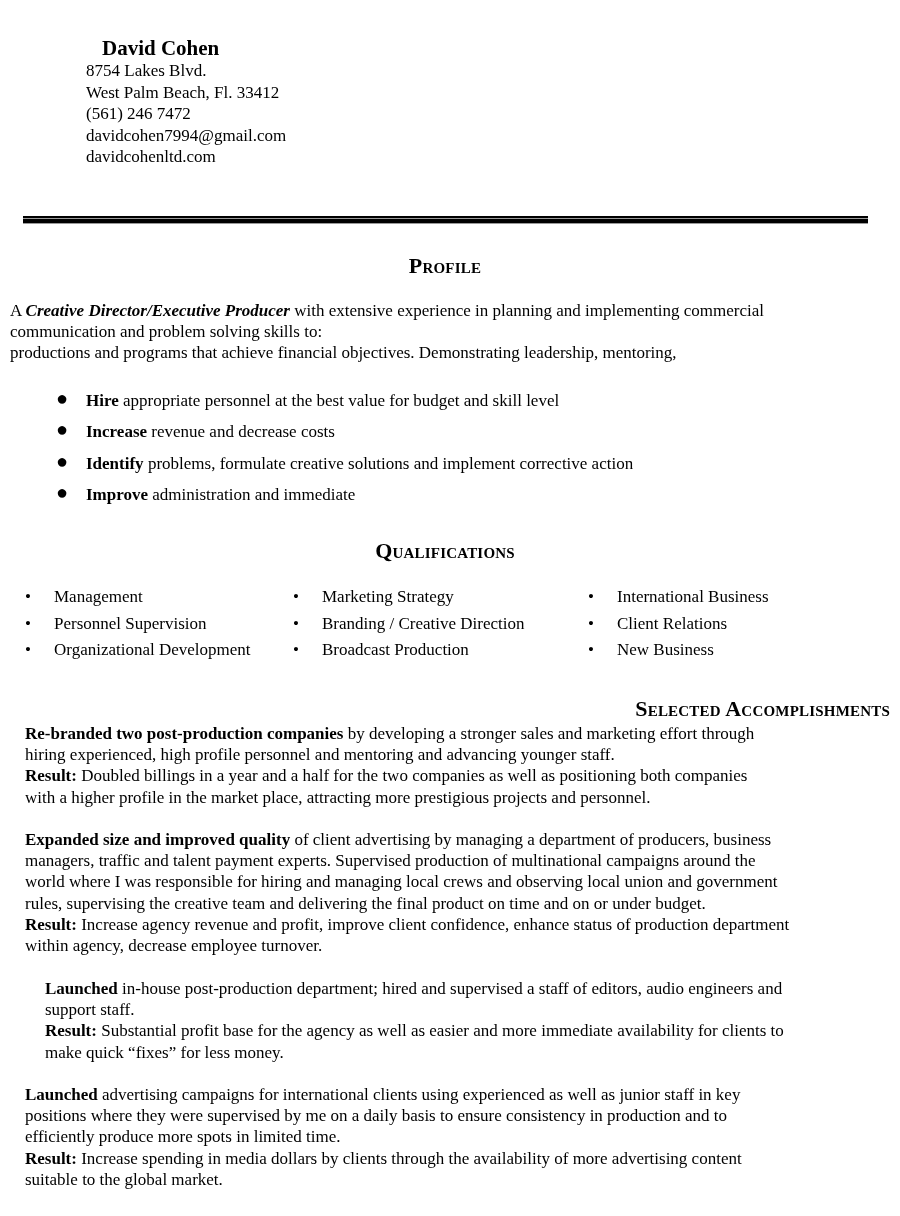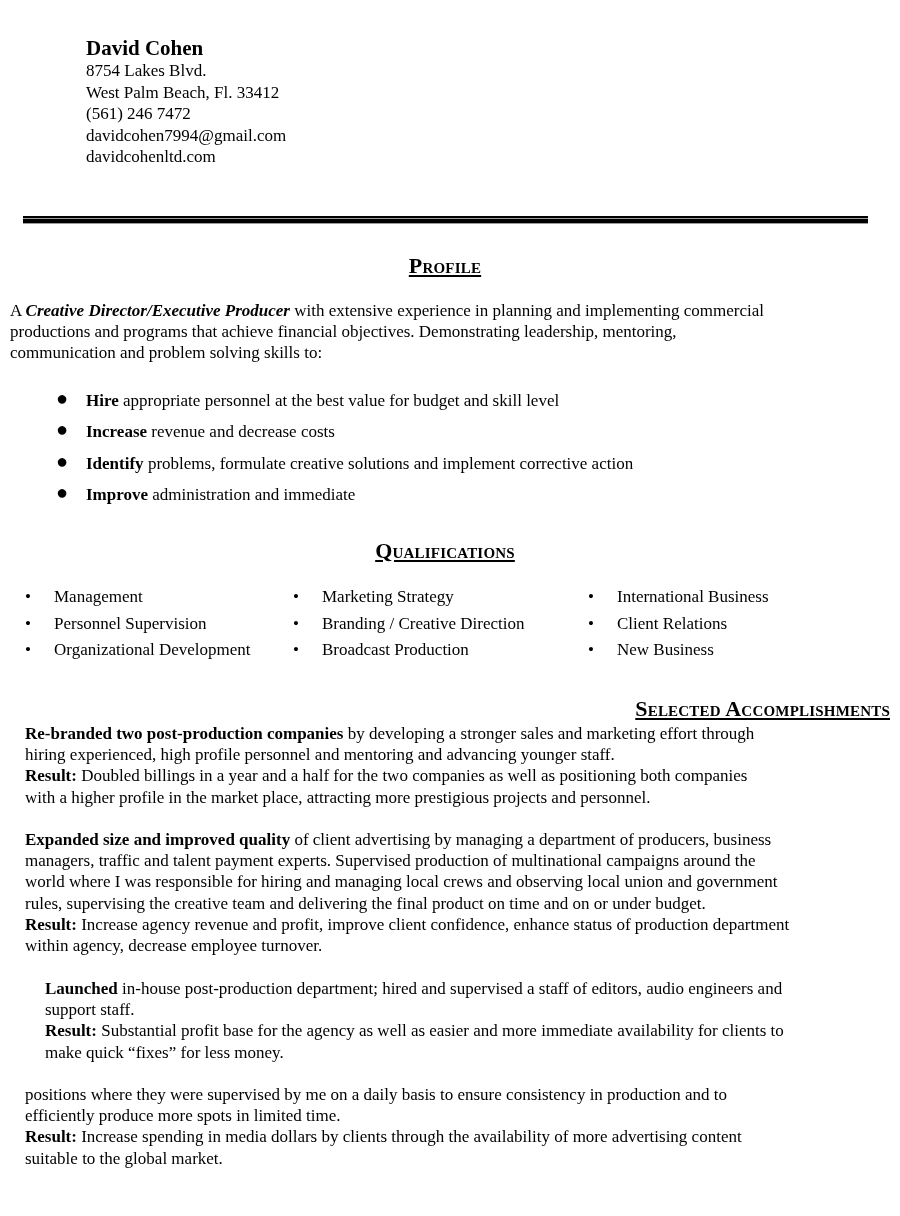--- a/index.html
+++ b/index.html
@@ -2,30 +2,30 @@
 <html><head>
   <meta charset="utf-8">
   <style>
     html, body { margin: 0; padding: 0; background: #ffffff; }
     body {
       width: 900px; height: 1216px; position: relative; overflow: hidden;
       font-family: "Liberation Serif", "DejaVu Serif", serif;
       color: #000; font-size: 17px;
     }
     .contact { position: absolute; left: 86px; top: 36px; line-height: 21.5px; }
-    .contact .name { font-weight: bold; font-size: 21px; line-height: 24px; }
+    .contact .name { font-weight: bold; font-size: 21px; line-height: 24px; margin-left: 16px; }
     .divider { position: absolute; left: 23px; width: 845px; top: 216px; height: 8px; }
     .divider .thin { height: 2px; background: #000; }
     .divider .gap { height: 1px; background: #9a9a9a; }
     .divider .thick { height: 4px; background: #000; }
     .divider .edge { height: 1px; background: #9a9a9a; }
 
     .heading {
       position: absolute; left: 0; width: 890px; text-align: center;
-      font-weight: bold; font-variant: small-caps; font-size: 22px; letter-spacing: 0.2px; text-decoration: underline;
+      font-weight: bold; font-variant: small-caps; font-size: 22px; letter-spacing: 0.2px;
     }
     .para { position: absolute; left: 10px; width: 850px; line-height: 21px; }
     .bullets { position: absolute; left: 56px; top: 389px; }
     .bullets .item { height: 31.3px; line-height: 24px; position: relative; padding-left: 30px; }
     .bullets .dot { position: absolute; left: 0; top: -3px; font-size: 20px; }
     .quals { position: absolute; top: 586px; left: 25px; }
     .qcol { position: absolute; top: 0; width: 300px; }
     .qitem { height: 26.5px; line-height: 22px; position: relative; padding-left: 29px; white-space: nowrap; }
     .qitem .dot { position: absolute; left: 0; top: 0; }
     .acc { position: absolute; left: 25px; width: 850px; line-height: 21.2px; }
@@ -47,22 +47,22 @@
   <div class="thin"></div>
   <div class="gap"></div>
   <div class="thick"></div>
   <div class="edge"></div>
 </div>
 
 <div class="heading" style="top:253px;">Profile</div>
 
 <div class="para" style="top:300px;">
   <div><span>A </span><b><i>Creative Director/Executive Producer</i></b><span> with extensive experience in planning and implementing commercial</span></div>
+  <div>communication and problem solving skills to:</div>
   <div>productions and programs that achieve financial objectives. Demonstrating leadership, mentoring,</div>
-  <div>communication and problem solving skills to:</div>
 </div>
 
 <div class="bullets">
   <div class="item"><span class="dot">●</span><b>Hire</b><span> appropriate personnel at the best value for budget and skill level</span></div>
   <div class="item"><span class="dot">●</span><b>Increase</b><span> revenue and decrease costs</span></div>
   <div class="item"><span class="dot">●</span><b>Identify</b><span> problems, formulate creative solutions and implement corrective action</span></div>
   <div class="item"><span class="dot">●</span><b>Improve</b><span> administration and immediate</span></div>
 </div>
 
 <div class="heading" style="top:538px;">Qualifications</div>
@@ -104,17 +104,18 @@
 </div>
 
 <div class="acc" style="top:978px;margin-left:20px;">
   <div><b>Launched</b><span> in-house post-production department; hired and supervised a staff of editors, audio engineers and</span></div>
   <div>support staff.</div>
   <div><b>Result:</b><span> Substantial profit base for the agency as well as easier and more immediate availability for clients to</span></div>
   <div>make quick “fixes” for less money.</div>
 </div>
 
 <div class="acc" style="top:1084px;">
+  <div><b>Launched</b><span> advertising campaigns for international clients using experienced as well as junior staff in key</span></div>
   <div>positions where they were supervised by me on a daily basis to ensure consistency in production and to</div>
   <div>efficiently produce more spots in limited time.</div>
   <div><b>Result:</b><span> Increase spending in media dollars by clients through the availability of more advertising content</span></div>
   <div>suitable to the global market.</div>
 </div>
 
 </body></html>

